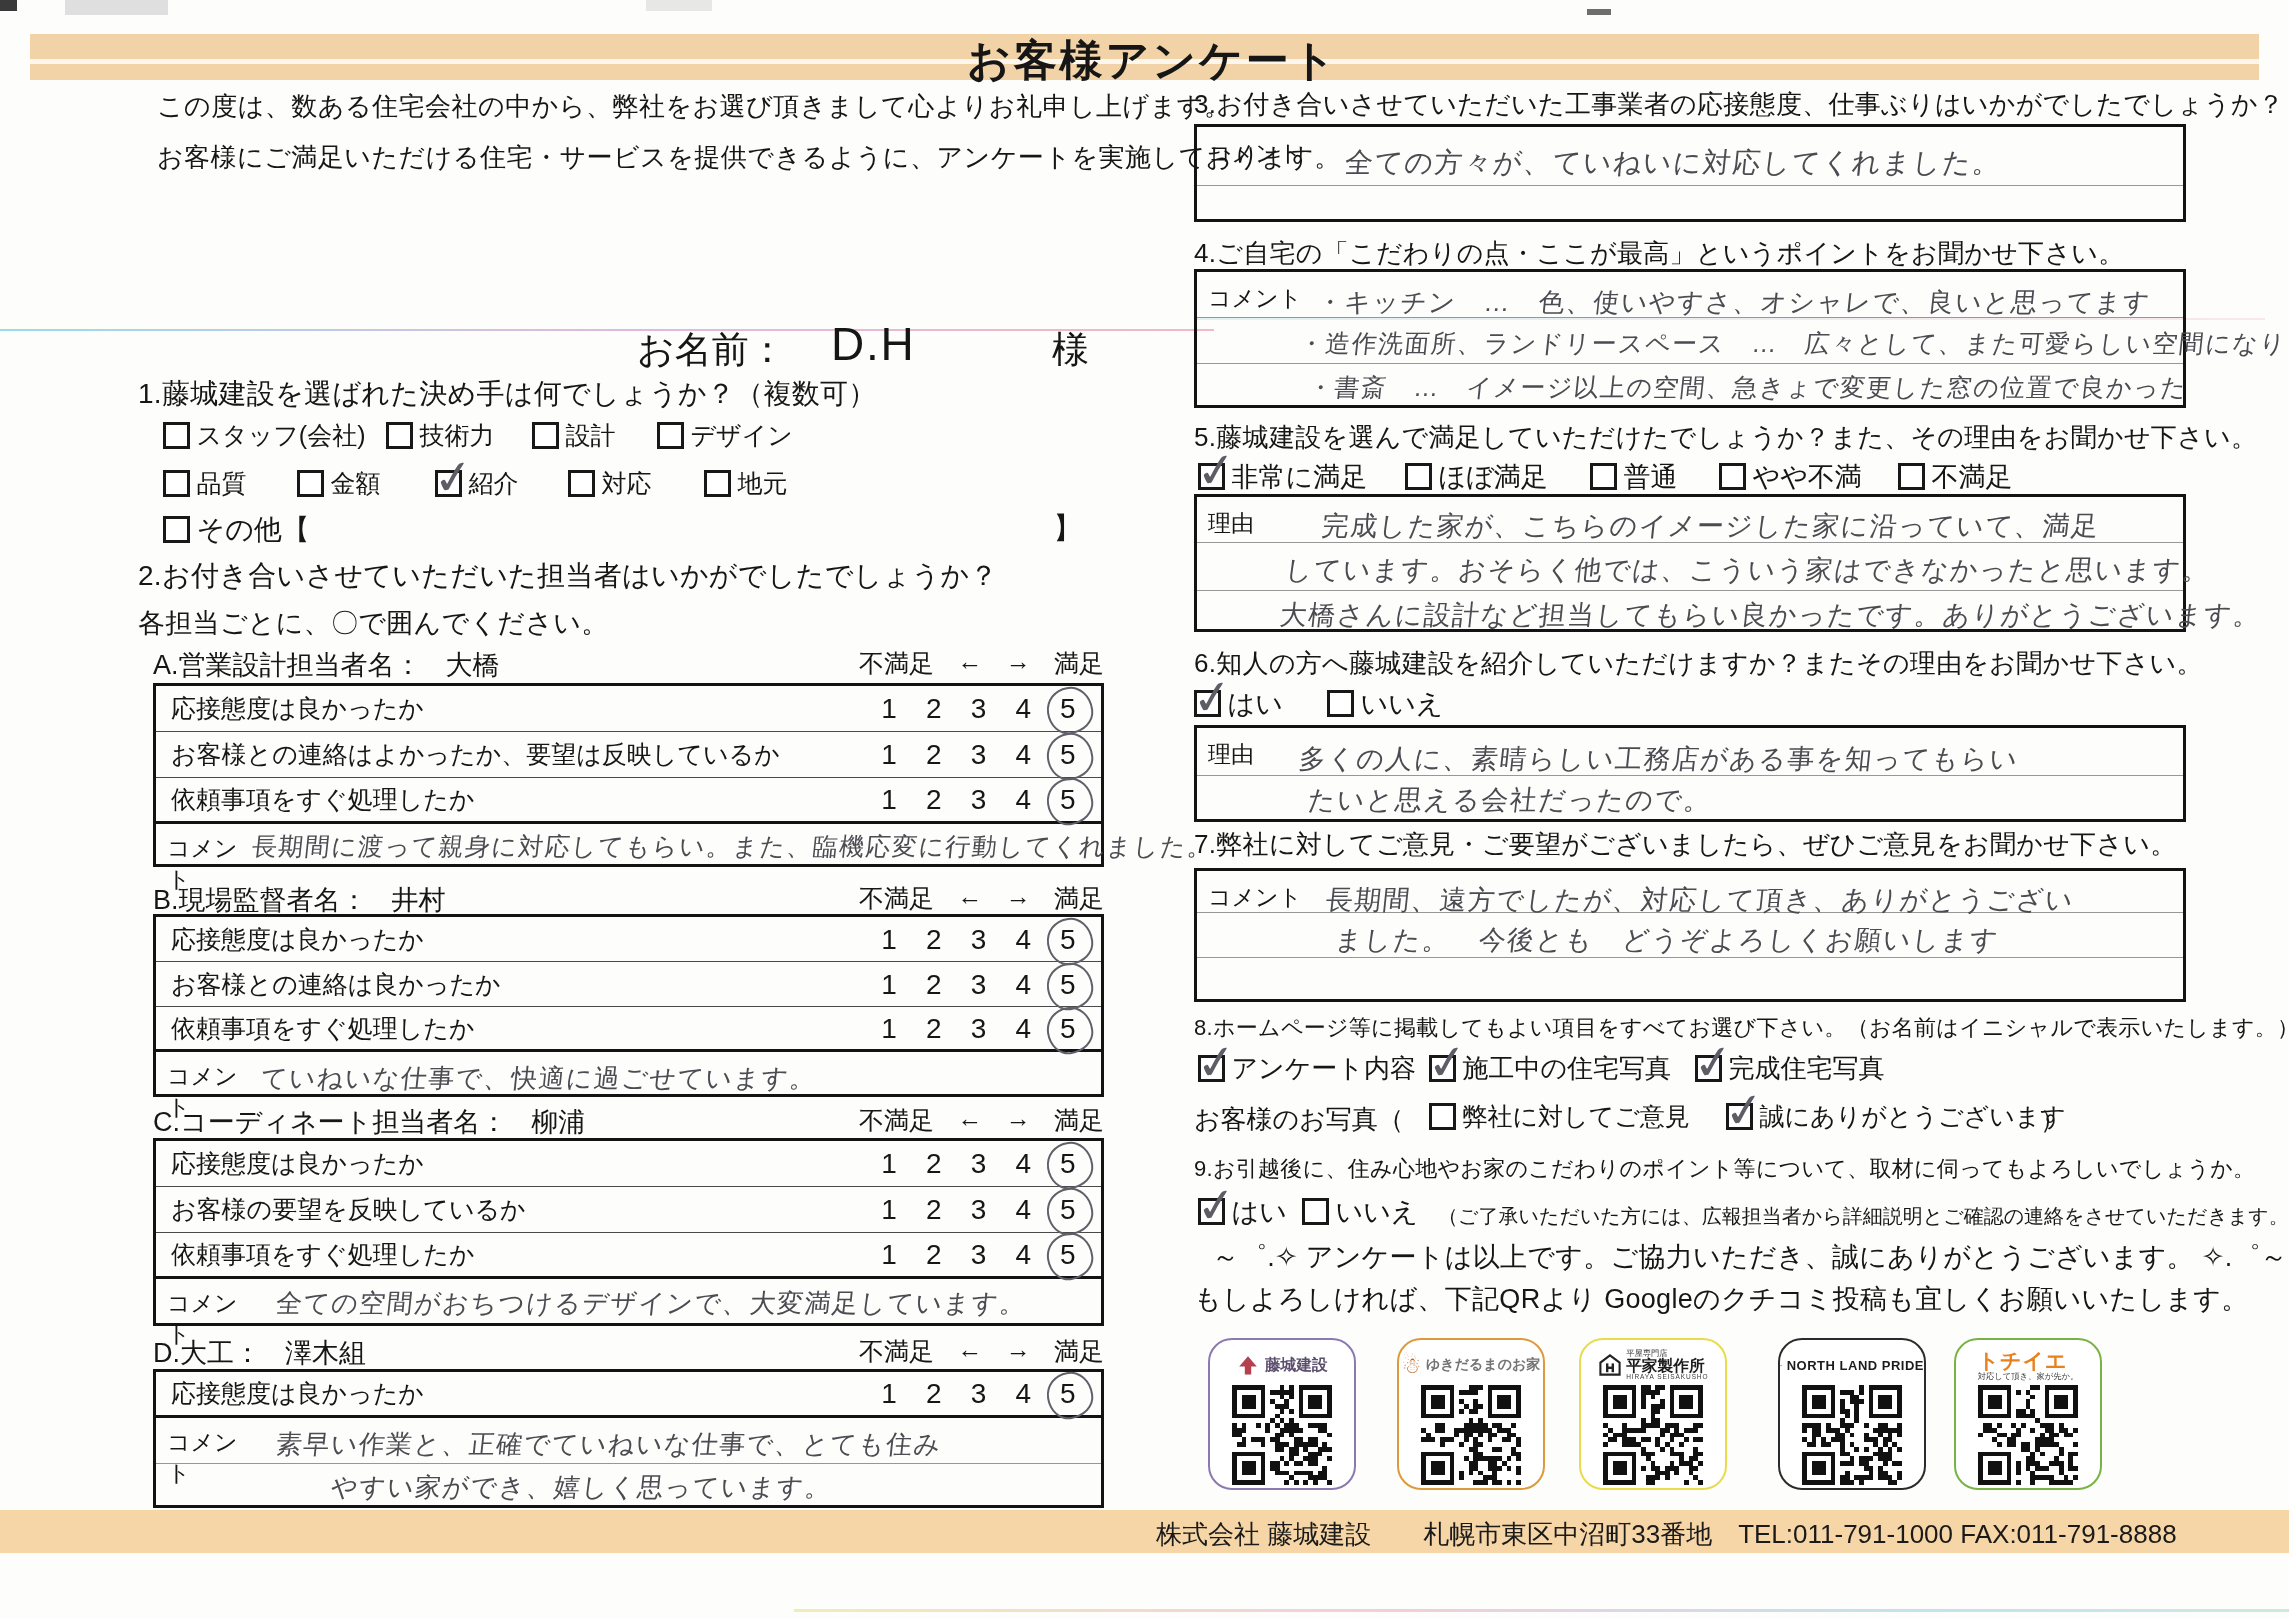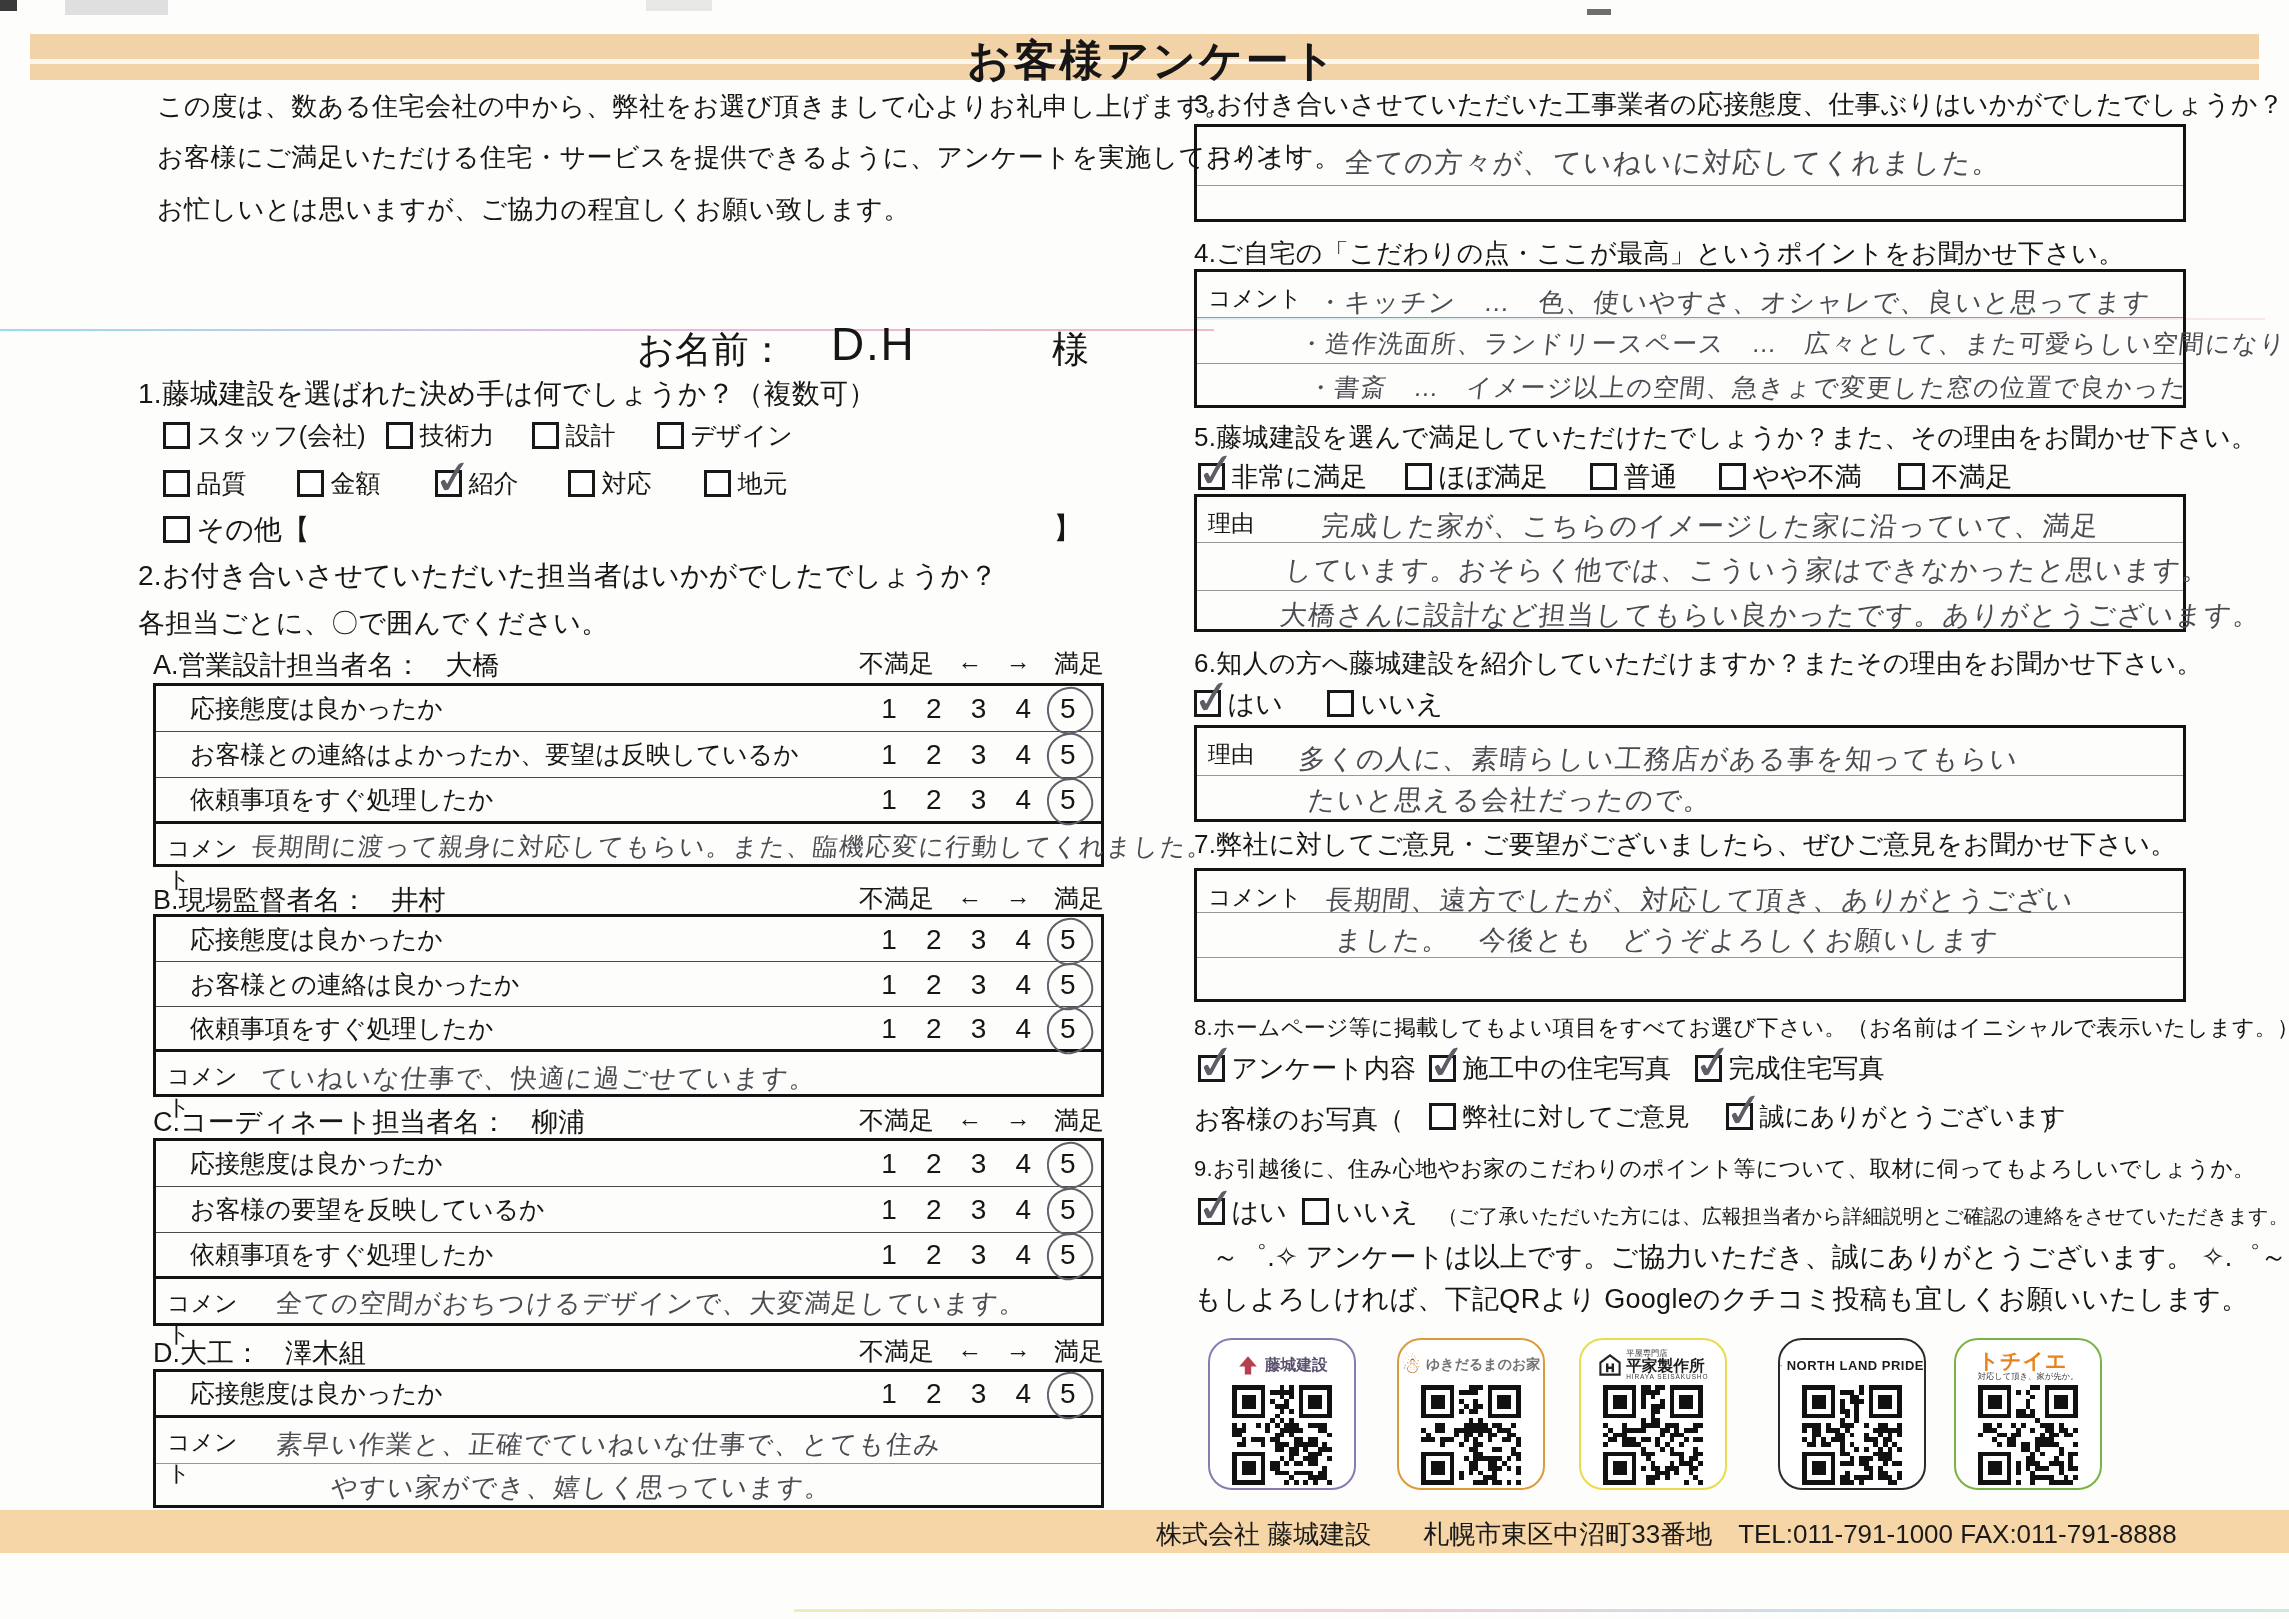--- a/index.html
+++ b/index.html
@@ -23,21 +23,21 @@
   .cb.checked::after{content:"✓";position:absolute;left:-5.5px;top:-24px;font-size:48px;color:#5d5d66;
         transform:rotate(-6deg);font-family:"DejaVu Sans",sans-serif;font-weight:400}
   .cblabel{font-size:25px;margin-left:6.5px;white-space:nowrap}
   
   .secrow{position:absolute;left:153px;width:951px;height:33px;font-size:27px;white-space:nowrap}
   .secname{margin-left:24px}
   .scalehdr{position:absolute;right:0;top:0;width:245px;display:flex;justify-content:space-between;font-size:25px}
   .qtable{position:absolute;left:153px;width:951px;border:3.7px solid #131313;background:transparent}
   .qrow{display:flex;align-items:center;border-bottom:1.8px solid #4a4a4a}
   .qrow.lastq{border-bottom:3.2px solid #131313}
-  .ql{flex:1;padding-left:34px;font-size:25px;white-space:nowrap}
+  .ql{flex:1;padding-left:15px;font-size:25px;white-space:nowrap}
   .nums{width:245px;padding:0 16.6px;display:flex;justify-content:space-between;font-size:28px;flex:none}
   .num{width:33px;height:39px;line-height:39px;text-align:center;position:relative}
   .num.circled::before{content:"";position:absolute;left:-4.6px;top:-1.8px;right:-8.3px;bottom:-6.5px;
         border:2.8px solid #60606a;border-radius:52% 48% 58% 46%/50% 55% 45% 52%;transform:rotate(-8deg)}
   .crow{display:flex;position:relative}
   .clab{font-size:23px;padding:9.2px 0 0 11px;width:96px;flex:none}
   .hw{font-family:inherit;color:#4b4b52;transform:skewX(-6deg);letter-spacing:1.4px;white-space:nowrap;display:inline-block}
   .ruledline{border-bottom:1.4px solid #979797}
   
   .rbox{position:absolute;left:1194px;width:992px;border:3.7px solid #131313;background:transparent}
@@ -65,21 +65,20 @@
   <div class="art" style="left:0;top:0;width:16.6px;height:11px;background:#3a3a3a"></div>
   <div class="art" style="left:65px;top:0;width:103px;height:14.8px;background:#cfcfcf;opacity:.65"></div>
   <div class="art" style="left:646px;top:0;width:66px;height:11px;background:#d8d8d8;opacity:.6"></div>
   <div class="art" style="left:1587px;top:9.2px;width:24px;height:5.5px;background:#4a4a4a;opacity:.8"></div>
 
   <div class="band"></div>
   <div class="doc-title">お客様アンケート</div>
 
   <div class="introline" style="top:89px">この度は、数ある住宅会社の中から、弊社をお選び頂きまして心よりお礼申し上げます。</div>
   <div class="introline" style="top:140px">お客様にご満足いただける住宅・サービスを提供できるように、アンケートを実施しております。</div>
-  <div class="introline" style="top:192px">お忙しいとは思いますが、ご協力の程宜しくお願い致します。</div>
 
   <div class="art" style="left:0;top:329px;width:1214px;height:1.8px;background:linear-gradient(90deg,#7fd4e8,#d9a8d8 50%,#f0a8b8);opacity:.8"></div>
   <div class="art" style="left:1194px;top:318px;width:1071px;height:1.8px;background:linear-gradient(90deg,rgba(130,205,225,.4),rgba(240,180,200,.5));opacity:.6"></div>
 
   <span class="nm" style="left:637px;top:325px;font-size:37px">お名前：</span>
   <span class="nm" style="left:831px;top:317px;font-size:46px;font-weight:normal;letter-spacing:1.8px">D.H</span>
   <span class="nm" style="left:1052px;top:325px;font-size:37px">様</span>
 
   <div class="qtitle" style="left:138px;top:375px;font-size:28px">1.藤城建設を選ばれた決め手は何でしょうか？（複数可）</div>
   <span class="cbitem" style="left:163px;top:419px">

